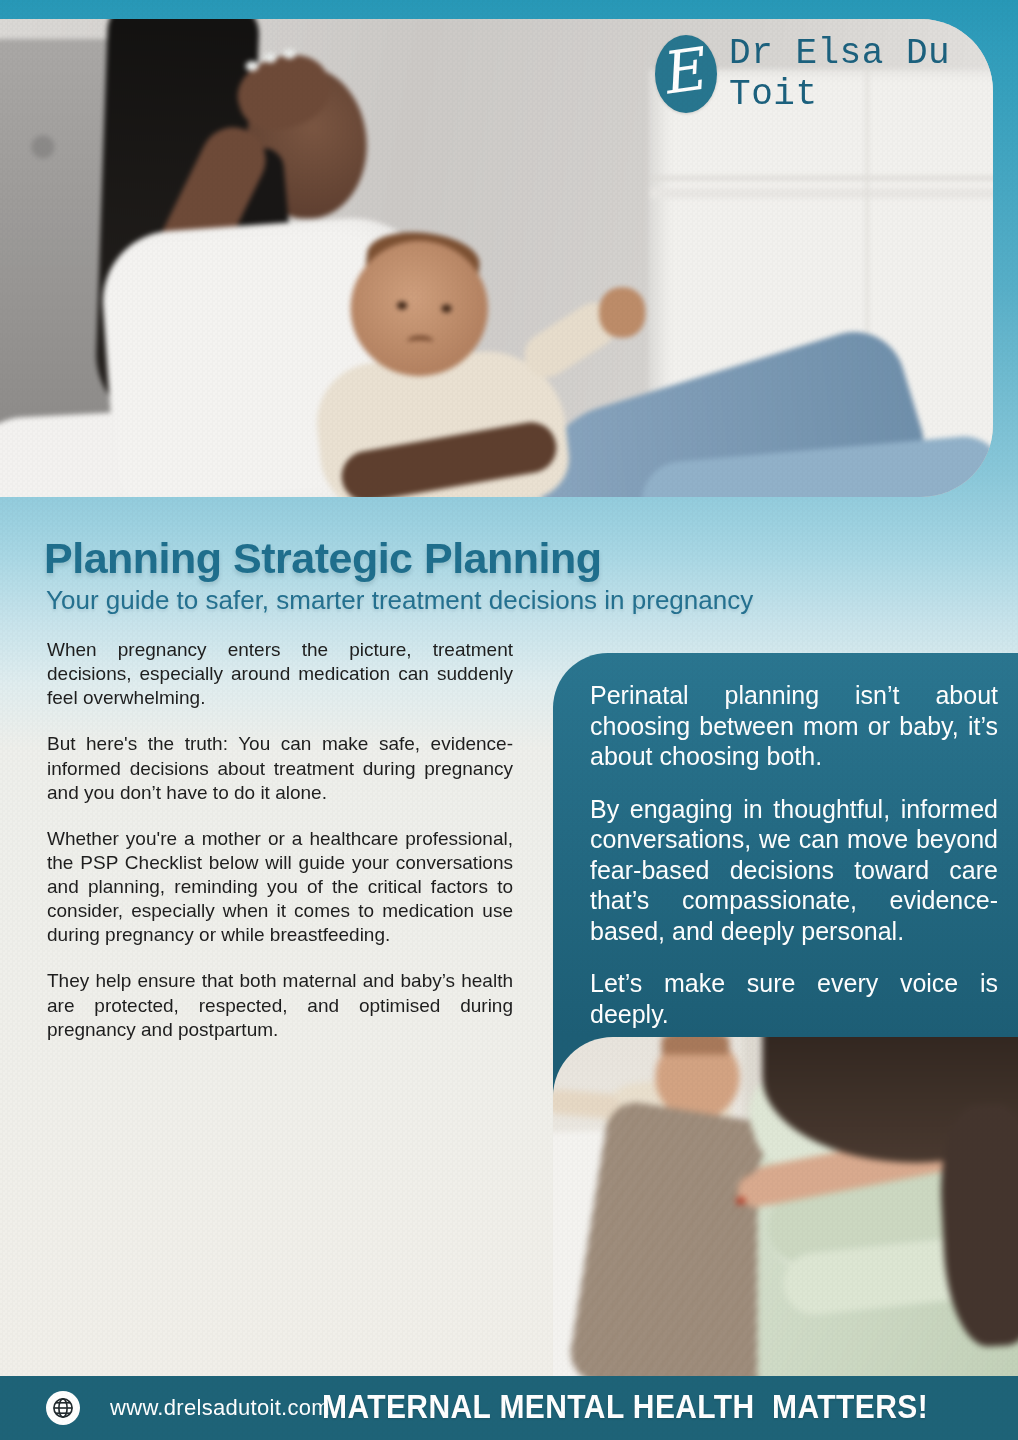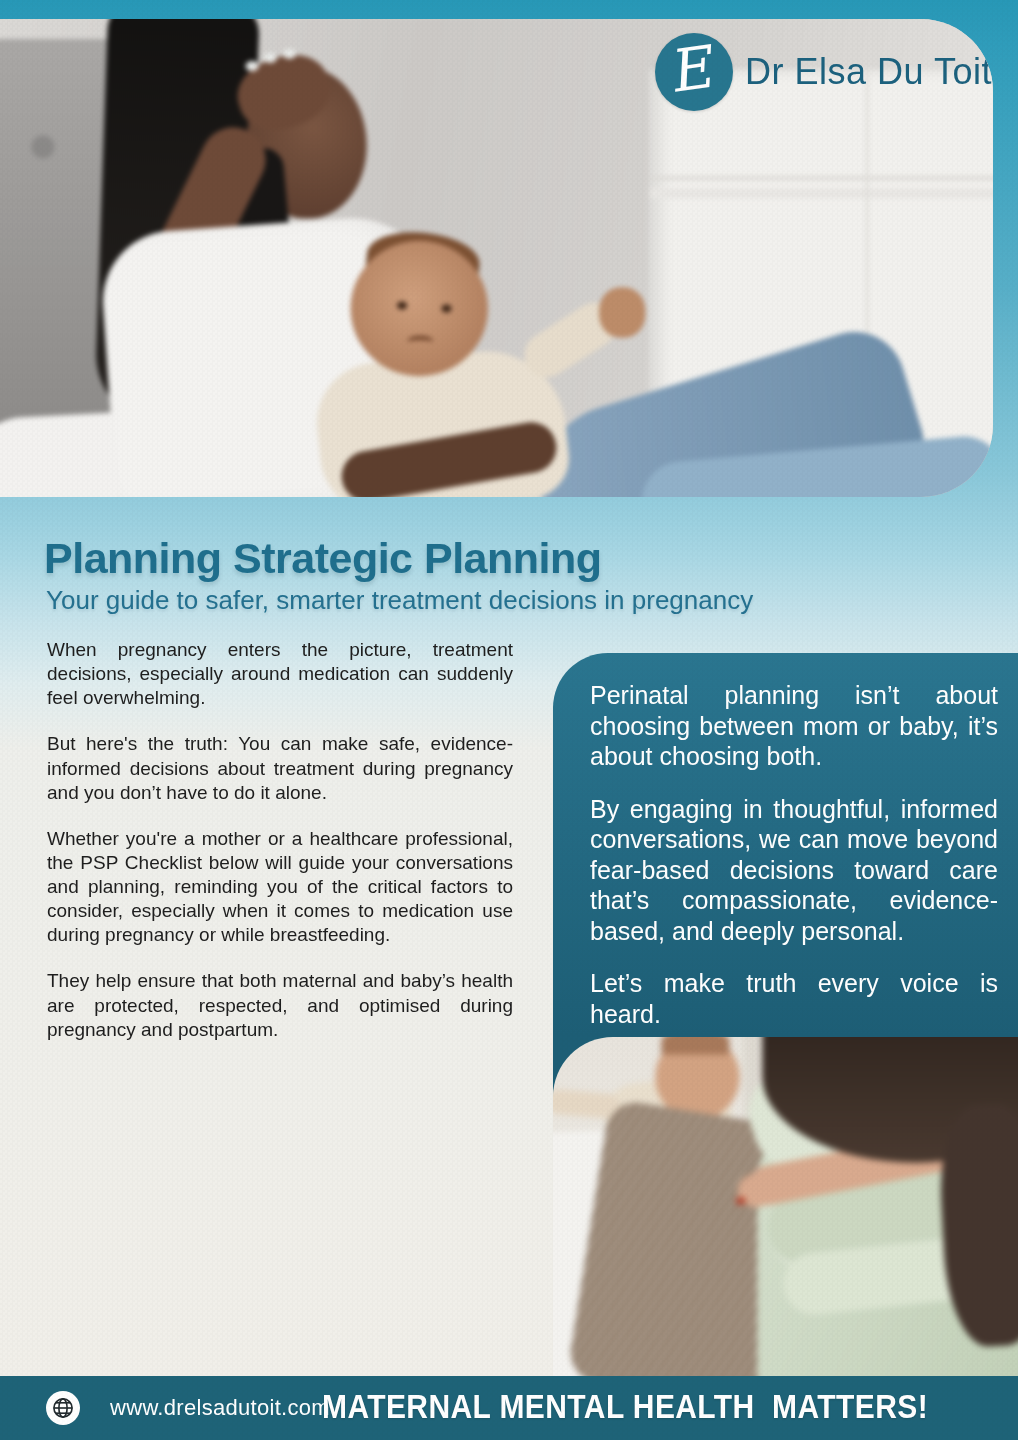--- a/index.html
+++ b/index.html
@@ -47,21 +47,21 @@
   .h-baby-arm{left:520px;top:298px;width:100px;height:44px;background:#e7ddcc;border-radius:22px;transform:rotate(-32deg);}
   .h-baby-fist{left:598px;top:268px;width:46px;height:50px;background:#bd8c69;border-radius:46%;}
   .h-mom-hand{left:342px;top:416px;width:215px;height:50px;background:#5e3f2e;border-radius:26px;transform:rotate(-10deg);}
 
   
   .brand{position:absolute;left:655px;top:14px;display:flex;align-items:center;gap:12px;}
   .brand-badge{width:78px;height:78px;border-radius:50%;background:#27768f;
     display:flex;align-items:center;justify-content:center;box-shadow:0 1px 3px rgba(0,0,0,.15);}
   .brand-e{font-family:"DejaVu Serif",serif;font-style:italic;font-size:58px;color:#ffffff;
     transform:rotate(-8deg);line-height:1;margin-top:-6px;}
-  .brand-name{font-size:36px;color:#1c617e;letter-spacing:.5px;}
+  .brand-name{font-size:36px;color:#1c617e;letter-spacing:.5px;font-family:Liberation Mono, monospace;}
 
   
   .title{position:absolute;left:44px;top:534px;margin:0;font-size:43px;font-weight:700;
     letter-spacing:-.5px;color:#1f6f8d;text-shadow:0 3px 4px rgba(20,60,80,.18);}
   .subtitle{position:absolute;left:46px;top:585px;font-size:26px;color:#247190;
     text-shadow:0 2px 3px rgba(20,60,80,.12);}
 
   
   .left-col{position:absolute;left:47px;top:638px;width:466px;color:#1e1e1e;}
   .left-col p{margin:0 0 22px 0;font-size:19px;line-height:1.27;text-align:justify;}
@@ -166,21 +166,21 @@
   <div class="left-col">
     <p>When pregnancy enters the picture, treatment decisions, especially around medication can suddenly feel overwhelming.</p>
     <p><span>But here's the truth: </span><strong>You can make safe, evidence-informed decisions about treatment during pregnancy and you don’t have to do it alone.</strong></p>
     <p>Whether you're a mother or a healthcare professional, the PSP Checklist below will guide your conversations and planning, reminding you of the critical factors to consider, especially when it comes to medication use during pregnancy or while breastfeeding.</p>
     <p>They help ensure that both maternal and baby’s health are protected, respected, and optimised during pregnancy and postpartum.</p>
   </div>
 
   <div class="callout">
     <p>Perinatal planning isn’t about choosing between mom or baby, it’s about choosing both.</p>
     <p>By engaging in thoughtful, informed conversations, we can move beyond fear-based decisions toward care that’s compassionate, evidence-based, and deeply personal.</p>
-    <p>Let’s make truth every voice is heard.</p>
+    <p>Let’s make sure every voice is deeply.</p>
   </div>
 
   <div class="photo2-wrap">
     <div class="photo2">
       <div class="p2-art">
         <div class="abs p2-slat" style="left:150px;"></div>
         <div class="abs p2-slat" style="left:192px;"></div>
         <div class="abs p2-slat" style="left:232px;"></div>
         <div class="abs p2-rail"></div>
         <div class="abs p2-bed"></div>

